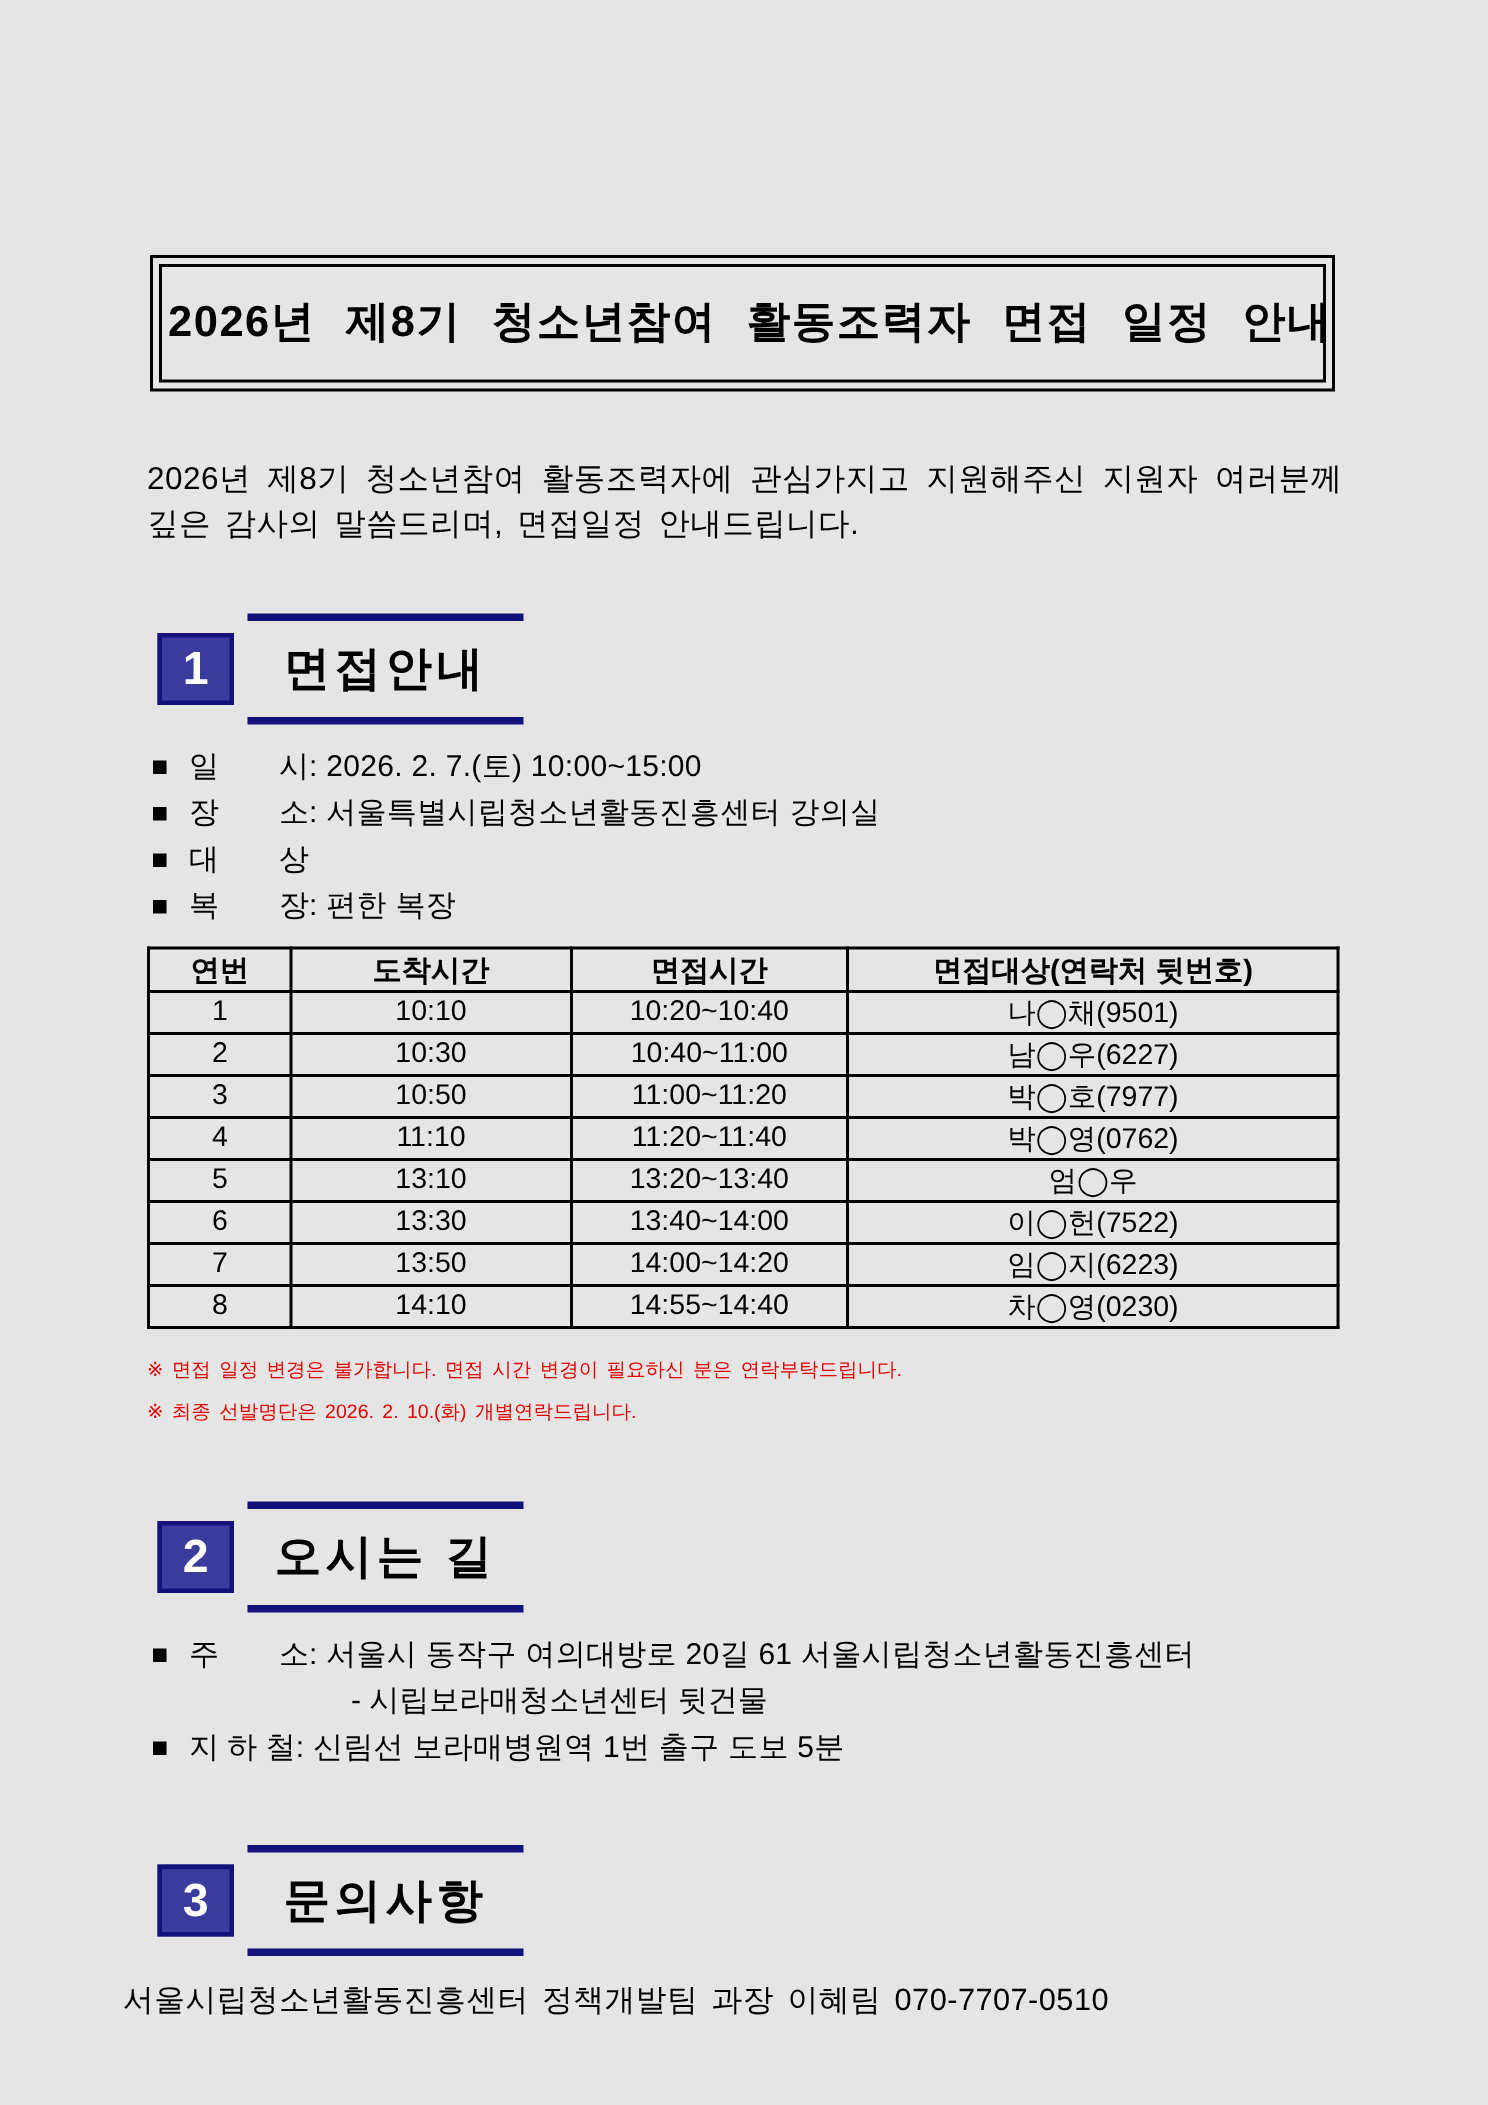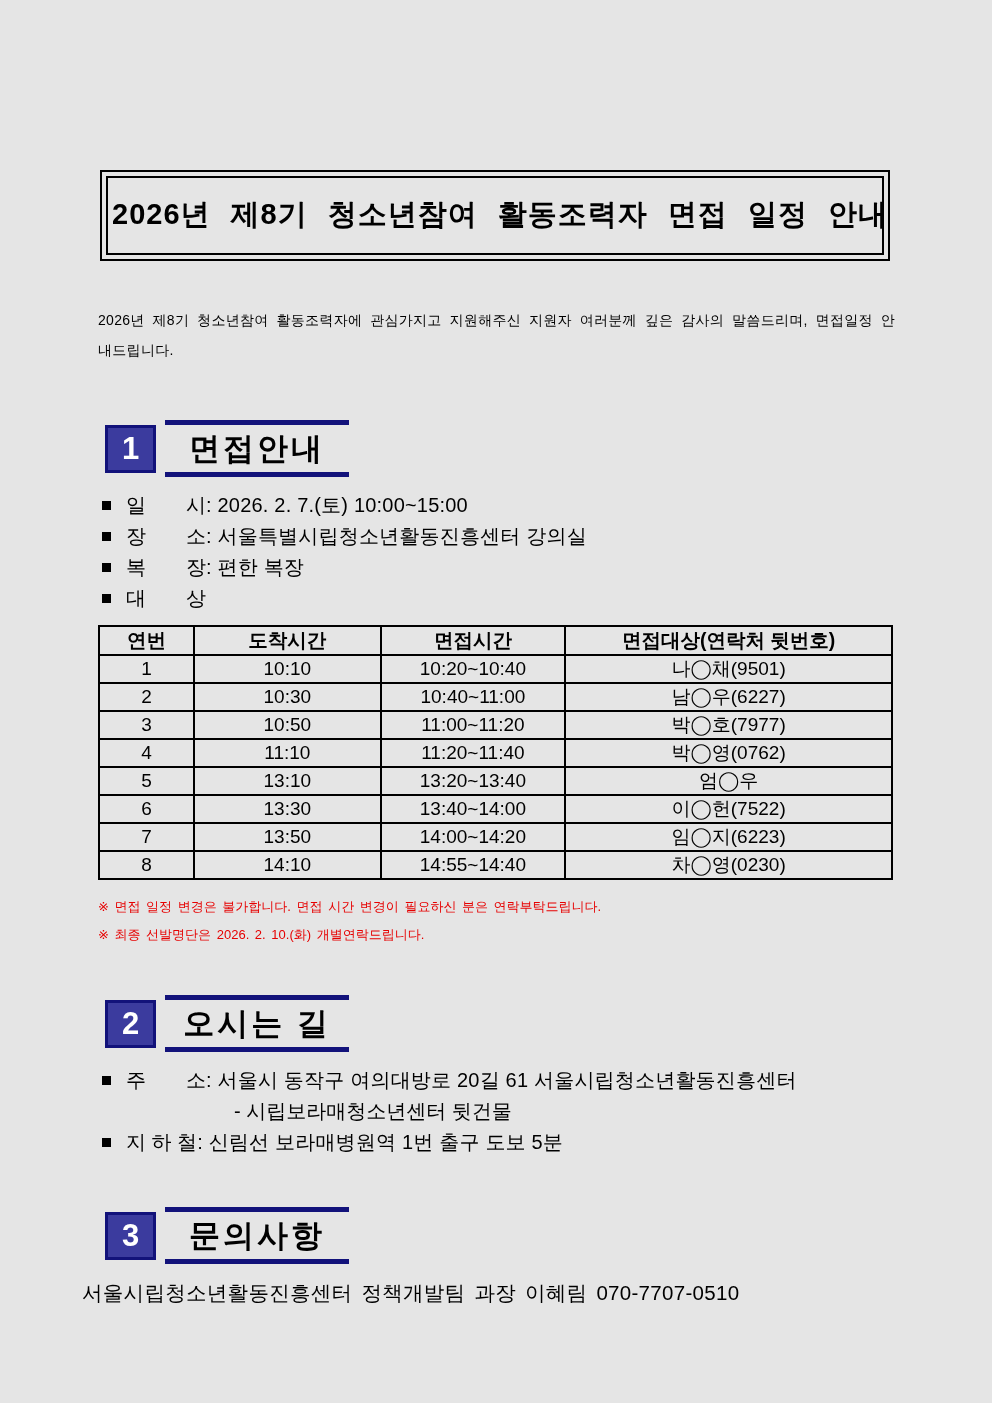--- a/index.html
+++ b/index.html
@@ -28,23 +28,23 @@
   .title-text {
     font-size:29px;
     font-weight:bold;
     word-spacing:11px;
     letter-spacing:1px;
     white-space:nowrap;
   }
 
   
   .intro {
-    margin:44px 0 11px 98px;
+    margin:44px 0 0 98px;
     width:797px;
-    font-size:14px;
+    font-size:21px;
     line-height:30px;
     text-align:justify;
     word-spacing:3px;
     letter-spacing:0.3px;
   }
 
   
   .sec-head {
     display:flex;
     align-items:center;
@@ -57,21 +57,21 @@
     border:3px solid #12127a;
     color:#fff;
     font-size:31px;
     font-weight:bold;
     display:flex; align-items:center; justify-content:center;
     flex:none;
   }
   .head-bar {
     border-top:5px solid #12127a;
     border-bottom:5px solid #12127a;
-    height:57px;
+    height:74px;
     min-width:184px;
     padding:0 16px;
     display:flex; align-items:center; justify-content:center;
     font-size:31px;
     font-weight:bold;
     letter-spacing:3px;
     white-space:pre;
   }
 
   
@@ -161,27 +161,27 @@
       <span class="lbl">일　　시</span>
       <span class="val">: 2026. 2. 7.(토) 10:00~15:00</span>
     </div>
     <div class="bitem">
       <span class="bullet-sq"></span>
       <span class="lbl">장　　소</span>
       <span class="val">: 서울특별시립청소년활동진흥센터 강의실</span>
     </div>
     <div class="bitem">
       <span class="bullet-sq"></span>
+      <span class="lbl">대　　상</span>
+      <span class="val"></span>
+    </div>
+    <div class="bitem">
+      <span class="bullet-sq"></span>
       <span class="lbl">복　　장</span>
       <span class="val">: 편한 복장</span>
-    </div>
-    <div class="bitem">
-      <span class="bullet-sq"></span>
-      <span class="lbl">대　　상</span>
-      <span class="val"></span>
     </div>
   </div>
 
   <table class="sched-table">
     <colgroup>
       <col class="col-no">
         <col class="col-arr">
         <col class="col-int">
         <col class="col-tgt">
     </colgroup>

